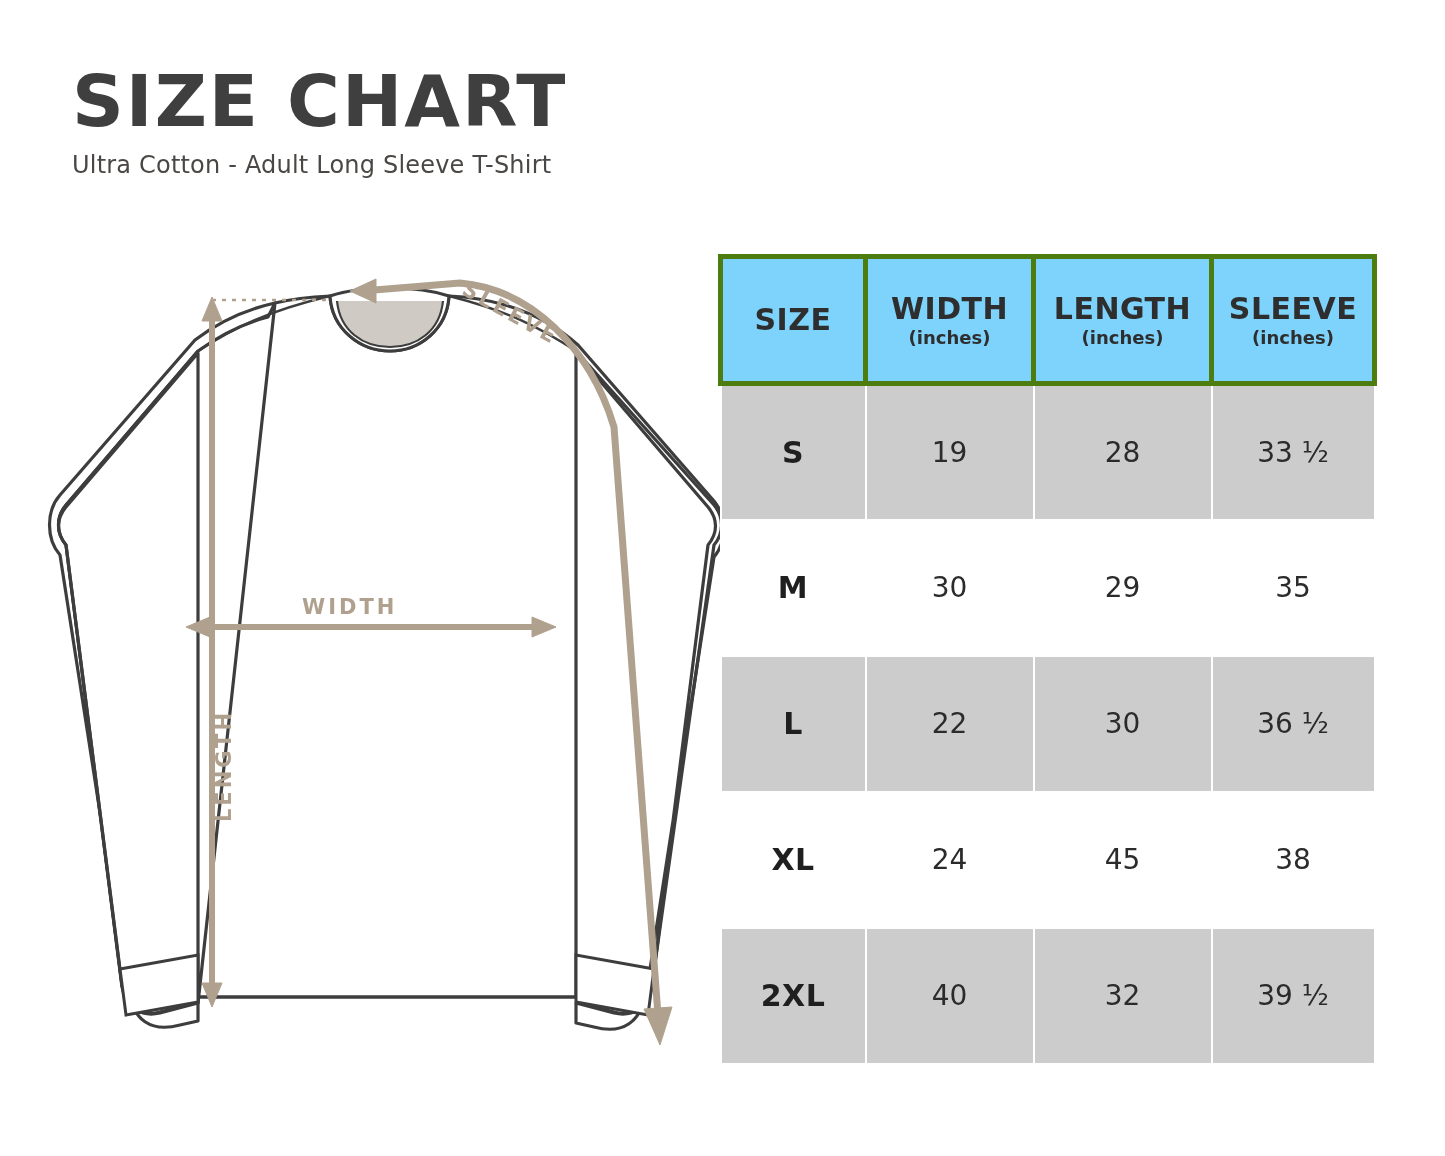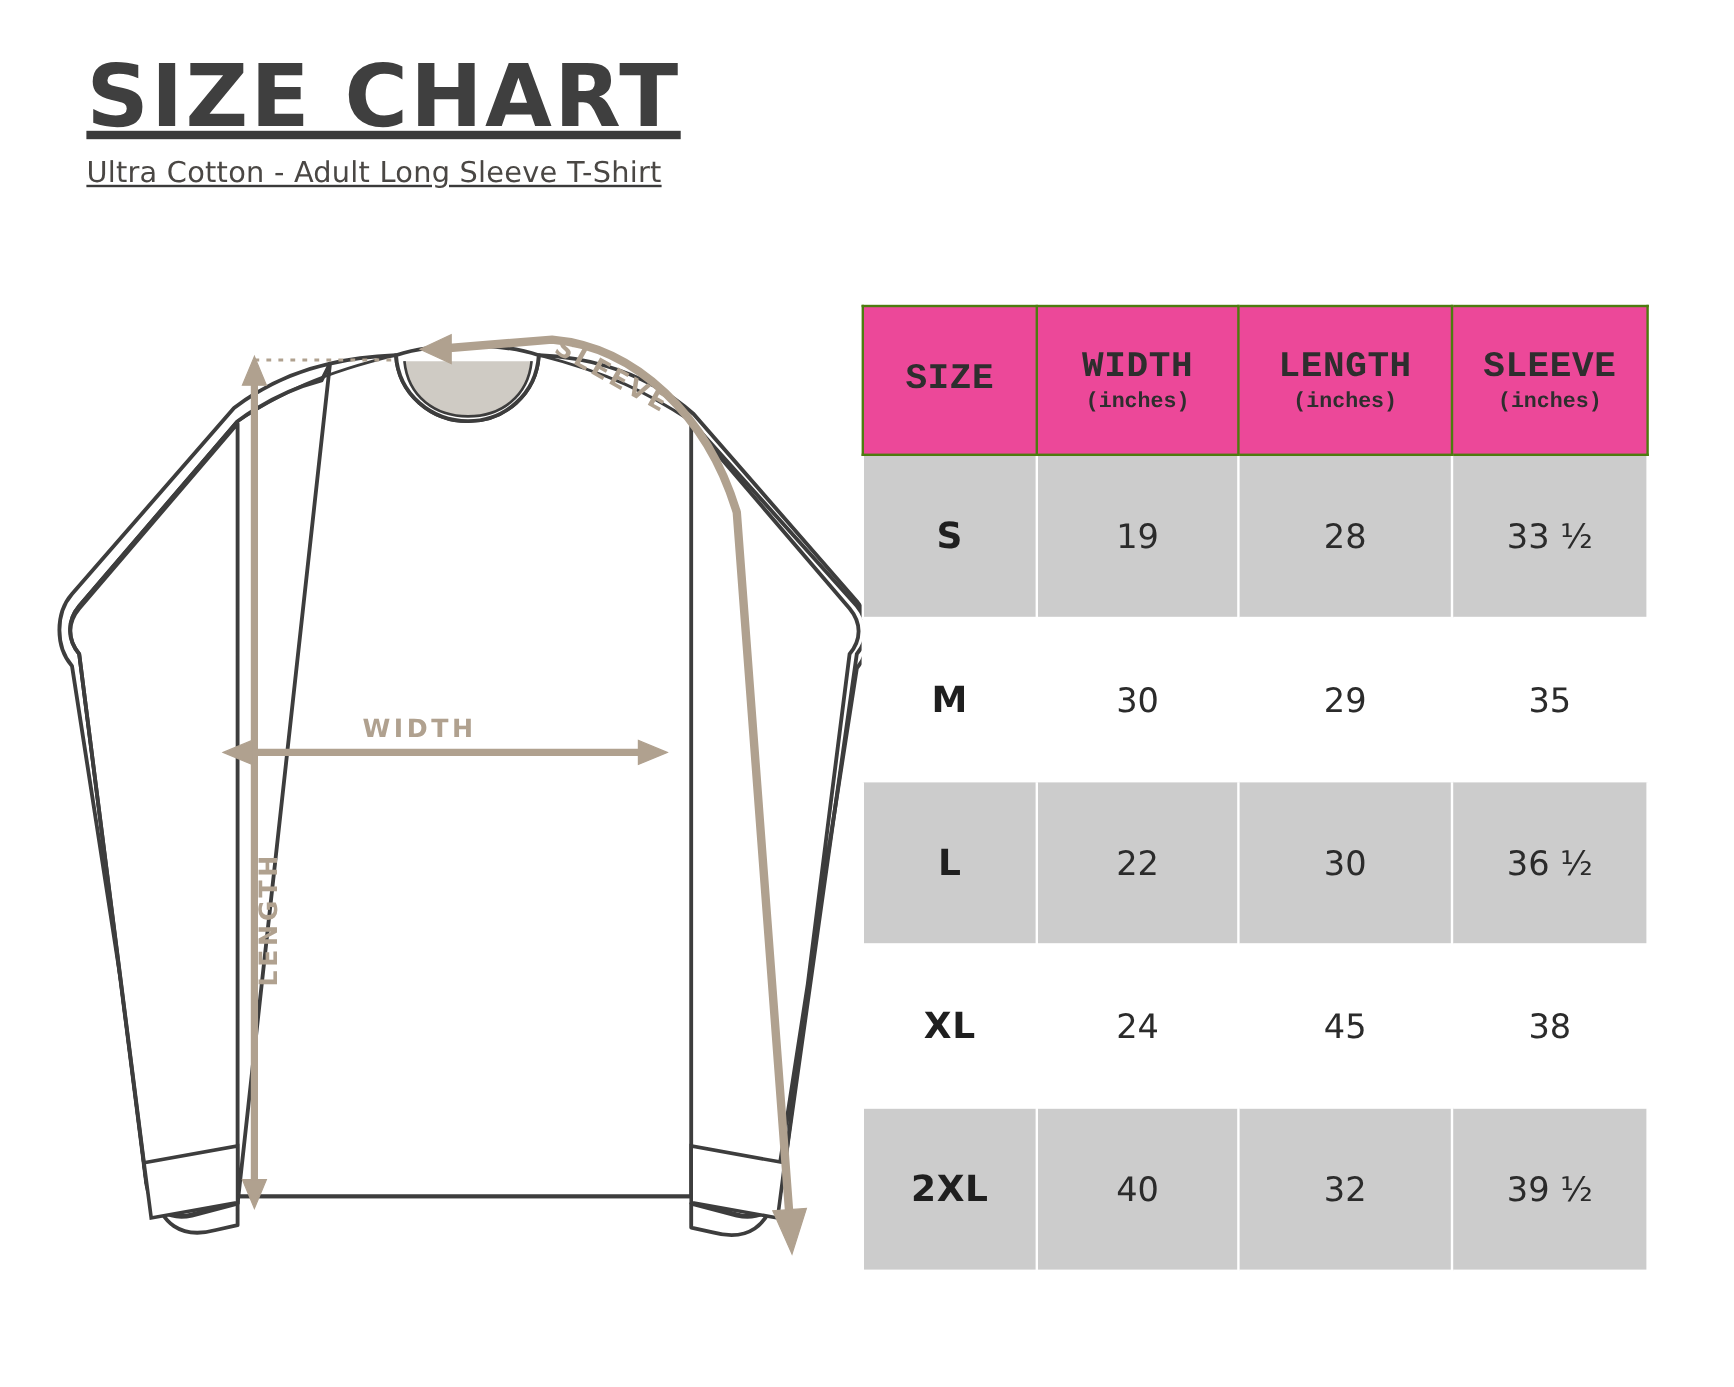--- a/index.html
+++ b/index.html
@@ -19,23 +19,22 @@
   .page {
     position: relative;
     width: 1445px;
     height: 1156px;
   }
 
   
   .header {
     position: absolute;
     left: 72px;
-    top: 44px;
+    top: 65px;
     width: 640px;
-    text-decoration: underline;
   }
   .title {
     font-family: "DejaVu Sans", sans-serif;
     font-size: 72px;
     font-weight: 700;
     letter-spacing: 2px;
     color: #3f3f3f;
     line-height: 1.0;
     margin: 0 0 14px 0;
   }
@@ -112,25 +111,24 @@
     width: 654px;
     table-layout: fixed;
   }
   table.size-table th,
   table.size-table td {
     border: 2px solid #ffffff;
     text-align: center;
     vertical-align: middle;
   }
   table.size-table thead th {
-    background: #ec4899;
-    border: 2px solid #4d7c0f;
+    background: #7dd3fc;
+    border: 5px solid #4d7c0f;
     height: 110px;
     padding: 6px 2px;
-    font-family: Liberation Mono, monospace;
   }
   .th-main {
     display: block;
     font-size: 30px;
     font-weight: 700;
     color: #2e2e2e;
     letter-spacing: 0.5px;
     line-height: 1.1;
   }
   .th-sub {

